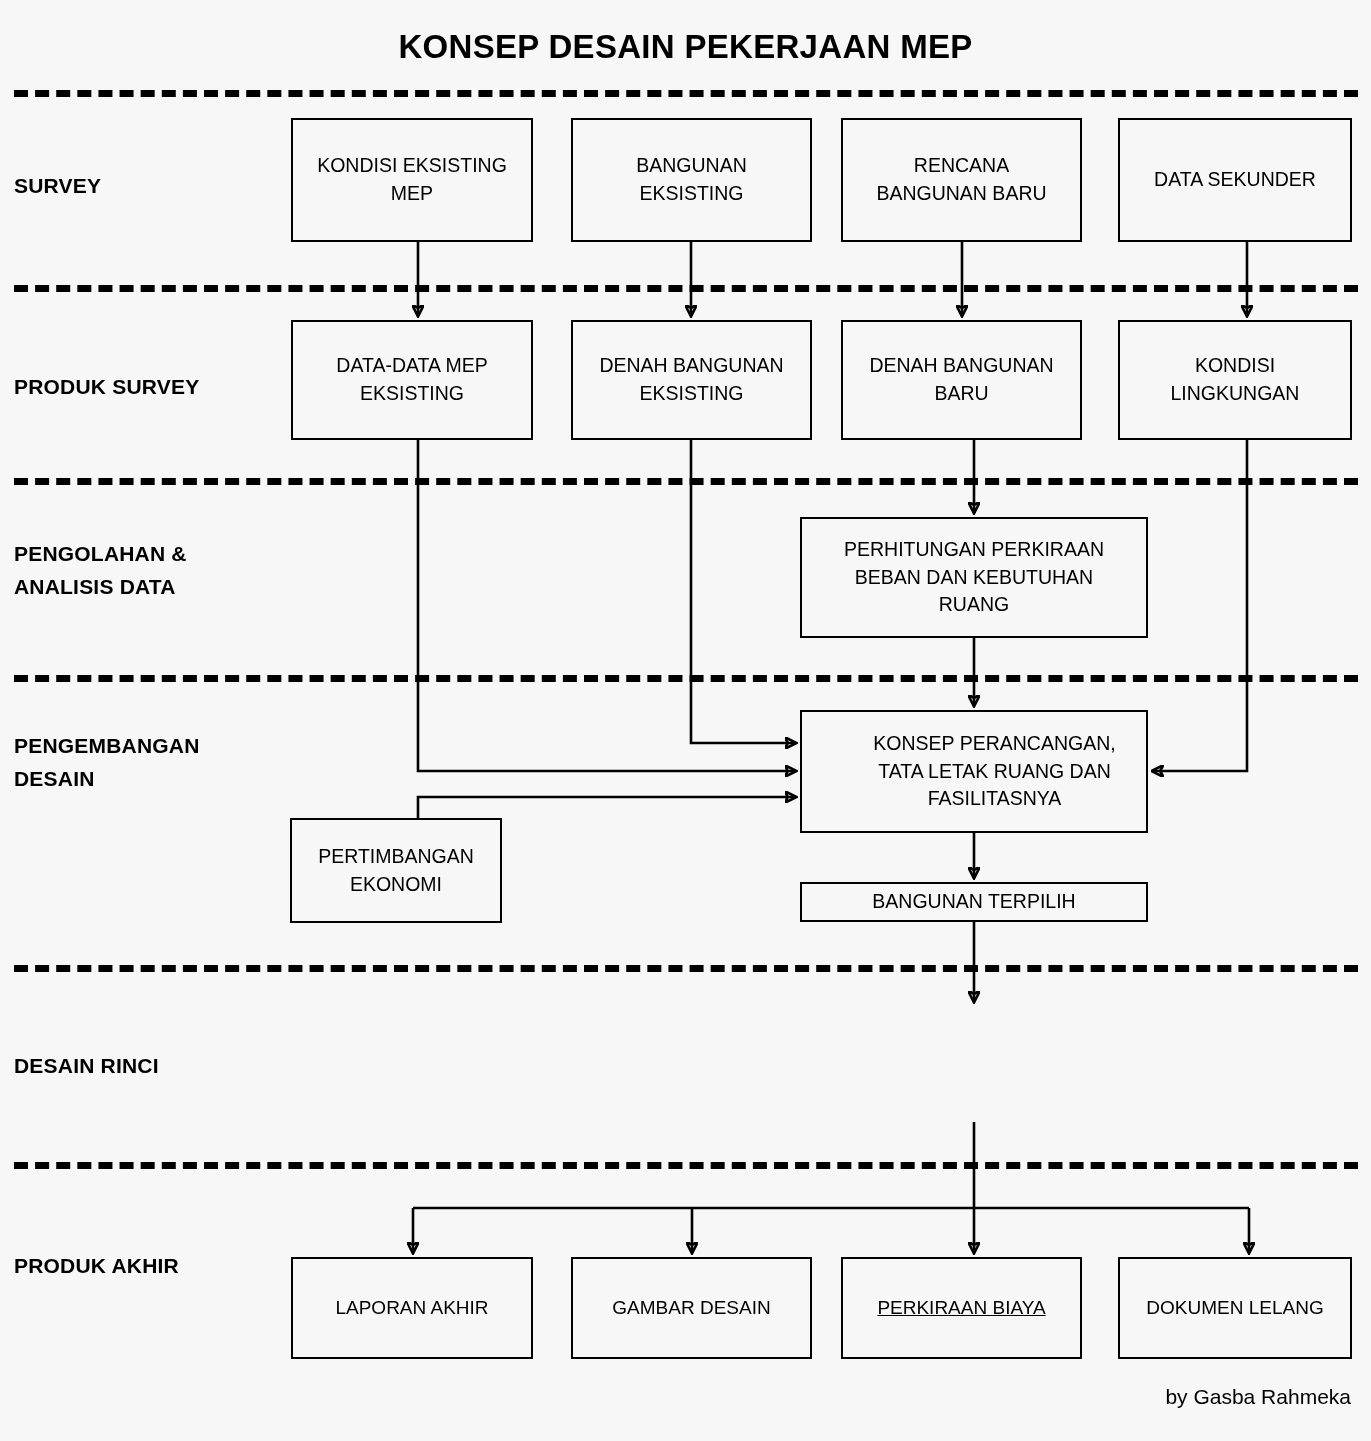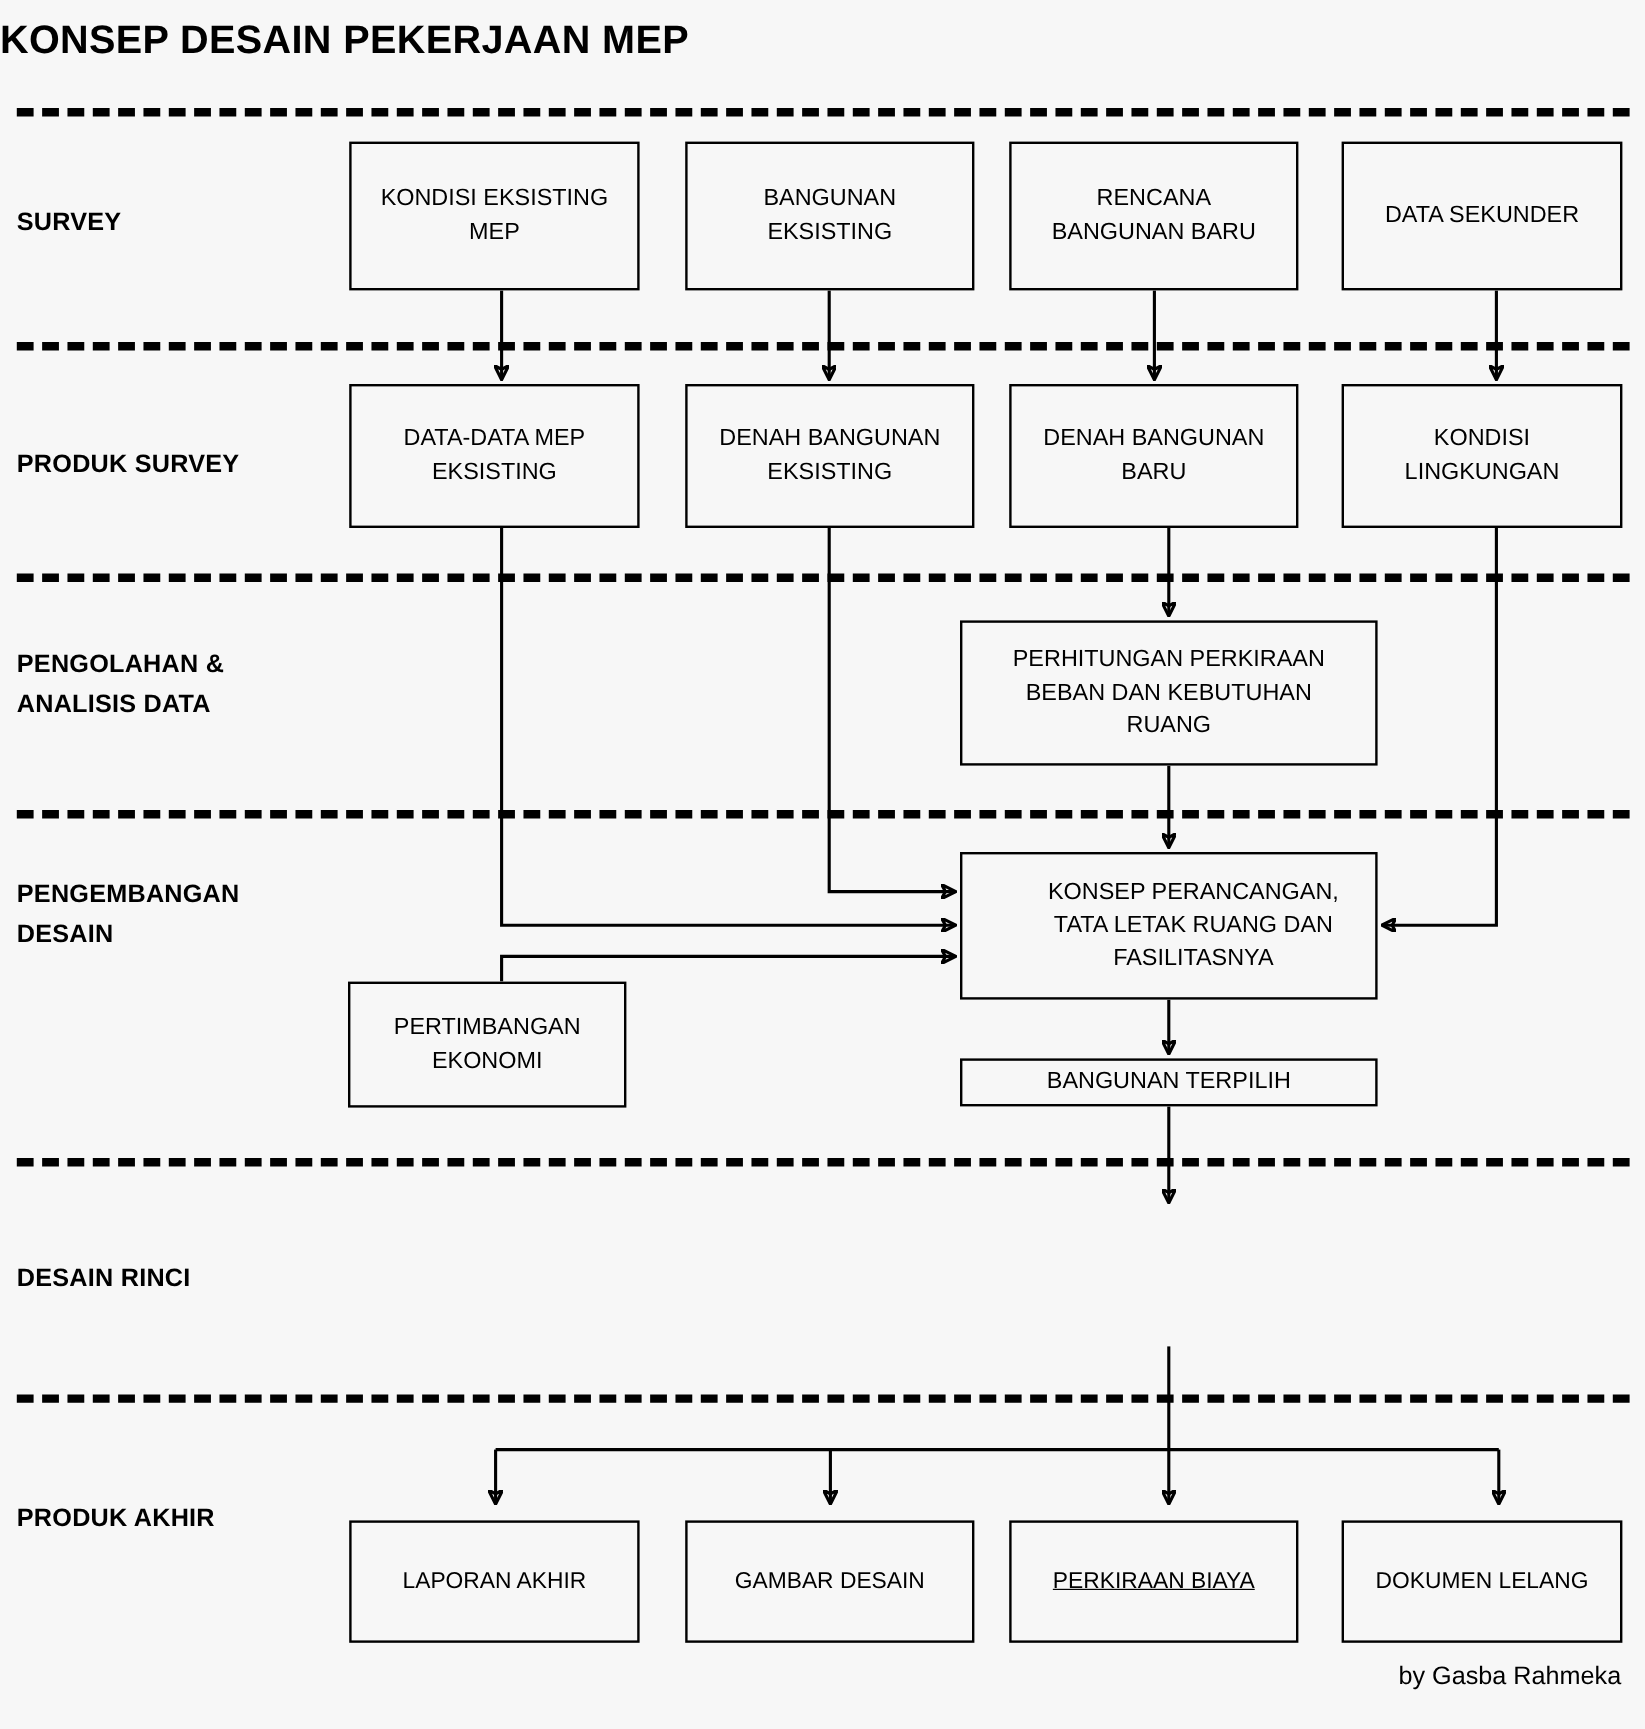--- a/index.html
+++ b/index.html
@@ -13,22 +13,23 @@
   #canvas {
     position: relative;
     width: 1371px;
     height: 1441px;
     background: #f7f7f7;
     overflow: hidden;
   }
   .title {
     position: absolute;
     left: 0;
-    top: 14px;
+    top: 28px;
     width: 1371px;
+    text-align: center;
     font-size: 33px;
     font-weight: bold;
     letter-spacing: 0.3px;
     color: #000;
   }
   .stage-label {
     position: absolute;
     font-size: 21px;
     font-weight: bold;
     color: #000;
@@ -53,21 +54,20 @@
     justify-content: center;
     text-align: center;
     font-size: 19.5px;
     line-height: 1.42;
     color: #000;
     white-space: pre-line;
     padding: 2px 6px;
   }
   .node.small {
     font-size: 19px;
-    margin-top: 10px;
   }
   .credit {
     position: absolute;
     font-size: 21px;
     color: #000;
   }
   svg.wires {
     position: absolute;
     left: 0;
     top: 0;
@@ -157,21 +157,21 @@
   <div class="node" style="left:1118px; top:320px; width:234px; height:120px;">KONDISI
 LINGKUNGAN</div>
 
   <div class="node" style="left:800px; top:517px; width:348px; height:121px;">PERHITUNGAN PERKIRAAN
 BEBAN DAN KEBUTUHAN
 RUANG</div>
 
   <div class="node" style="left:800px; top:710px; width:348px; height:123px;padding-left:47px;">KONSEP PERANCANGAN,
 TATA LETAK RUANG DAN
 FASILITASNYA</div>
-  <div class="node" style="left:290px; top:818px; width:232px; height:105px;">PERTIMBANGAN
+  <div class="node" style="left:290px; top:818px; width:212px; height:105px;">PERTIMBANGAN
 EKONOMI</div>
   <div class="node" style="left:800px; top:882px; width:348px; height:40px;">BANGUNAN TERPILIH</div>
 
 
   <div class="node small" style="left:291px; top:1257px; width:242px; height:102px;">LAPORAN AKHIR</div>
   <div class="node small" style="left:571px; top:1257px; width:241px; height:102px;">GAMBAR DESAIN</div>
   <div class="node small" style="left:841px; top:1257px; width:241px; height:102px;text-decoration:underline;">PERKIRAAN BIAYA</div>
   <div class="node small" style="left:1118px; top:1257px; width:234px; height:102px;">DOKUMEN LELANG</div>
 
   <div class="credit" style="right:20px; top:1385px;">by Gasba Rahmeka</div>

